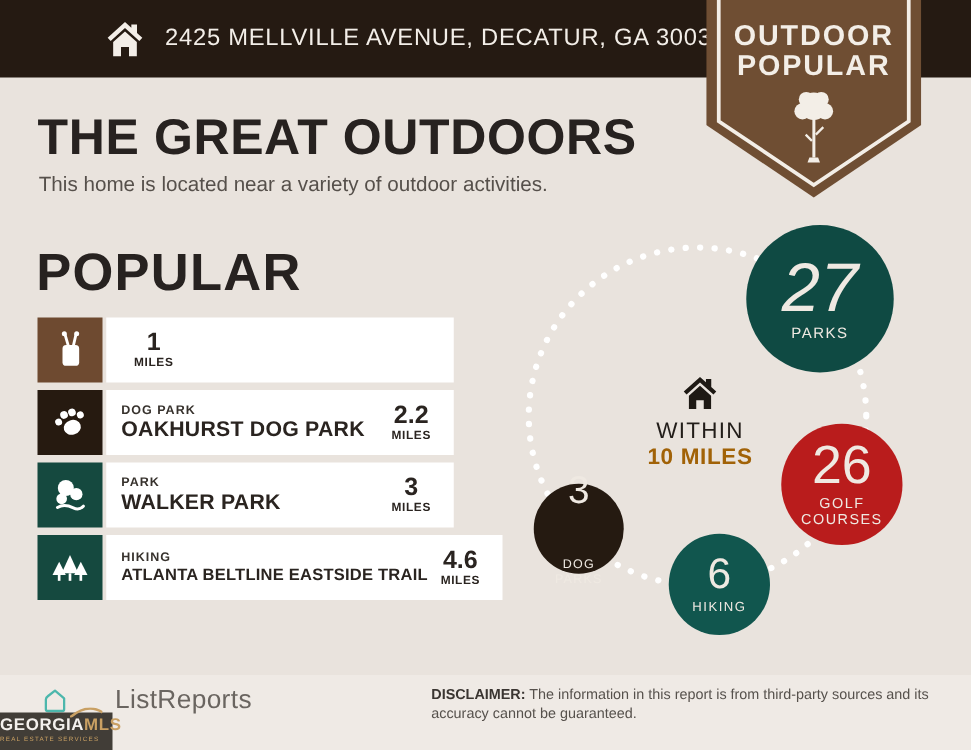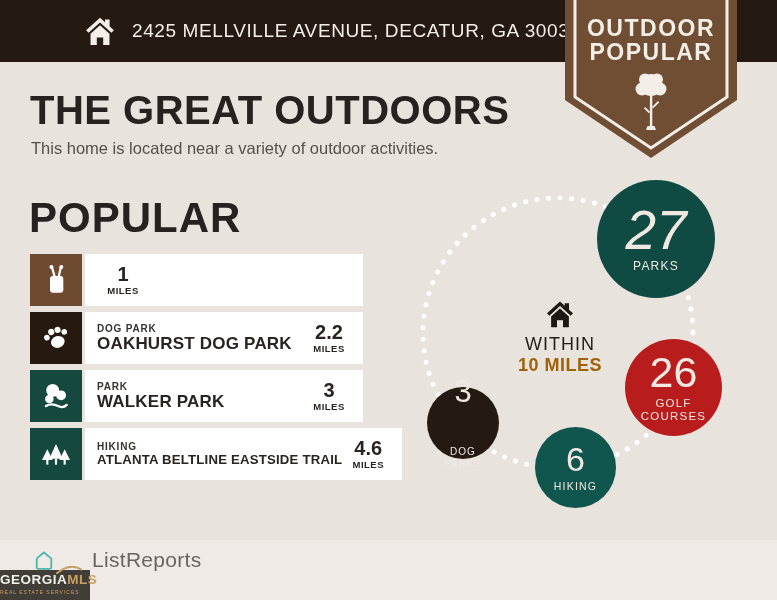--- a/index.html
+++ b/index.html
@@ -254,20 +254,21 @@
 
   <div class="footer"></div>
 
   <div class="lr-logo">
     <svg viewBox="0 0 24 23">
       <path d="M4 10.5 C4 8.5 5.5 7.8 6.8 6.8 L12 2.8 L20 9.5 V19 a1.6 1.6 0 0 1 -1.6 1.6 H5.6 A1.6 1.6 0 0 1 4 19 Z" fill="none" stroke="#4CB7AC" stroke-width="2" stroke-linejoin="round"></path>
     </svg>
     <span class="lr-text">ListReports</span>
   </div>
 
+  <div class="disclaimer"><b>DISCLAIMER:</b><span> The information in this report is from third-party sources and its accuracy cannot be guaranteed.</span></div>
 
   <div class="mls-badge">
     <div class="mls-line">
       <span class="g">GEORGIA</span><span class="m">MLS</span>
       <svg class="mls-swoosh" viewBox="0 0 26 8">
         <path d="M0 8 Q14 -4 26 4" fill="none" stroke="#C9A063" stroke-width="2"></path>
       </svg>
     </div>
     <div class="mls-tag">REAL ESTATE SERVICES</div>
   </div>

